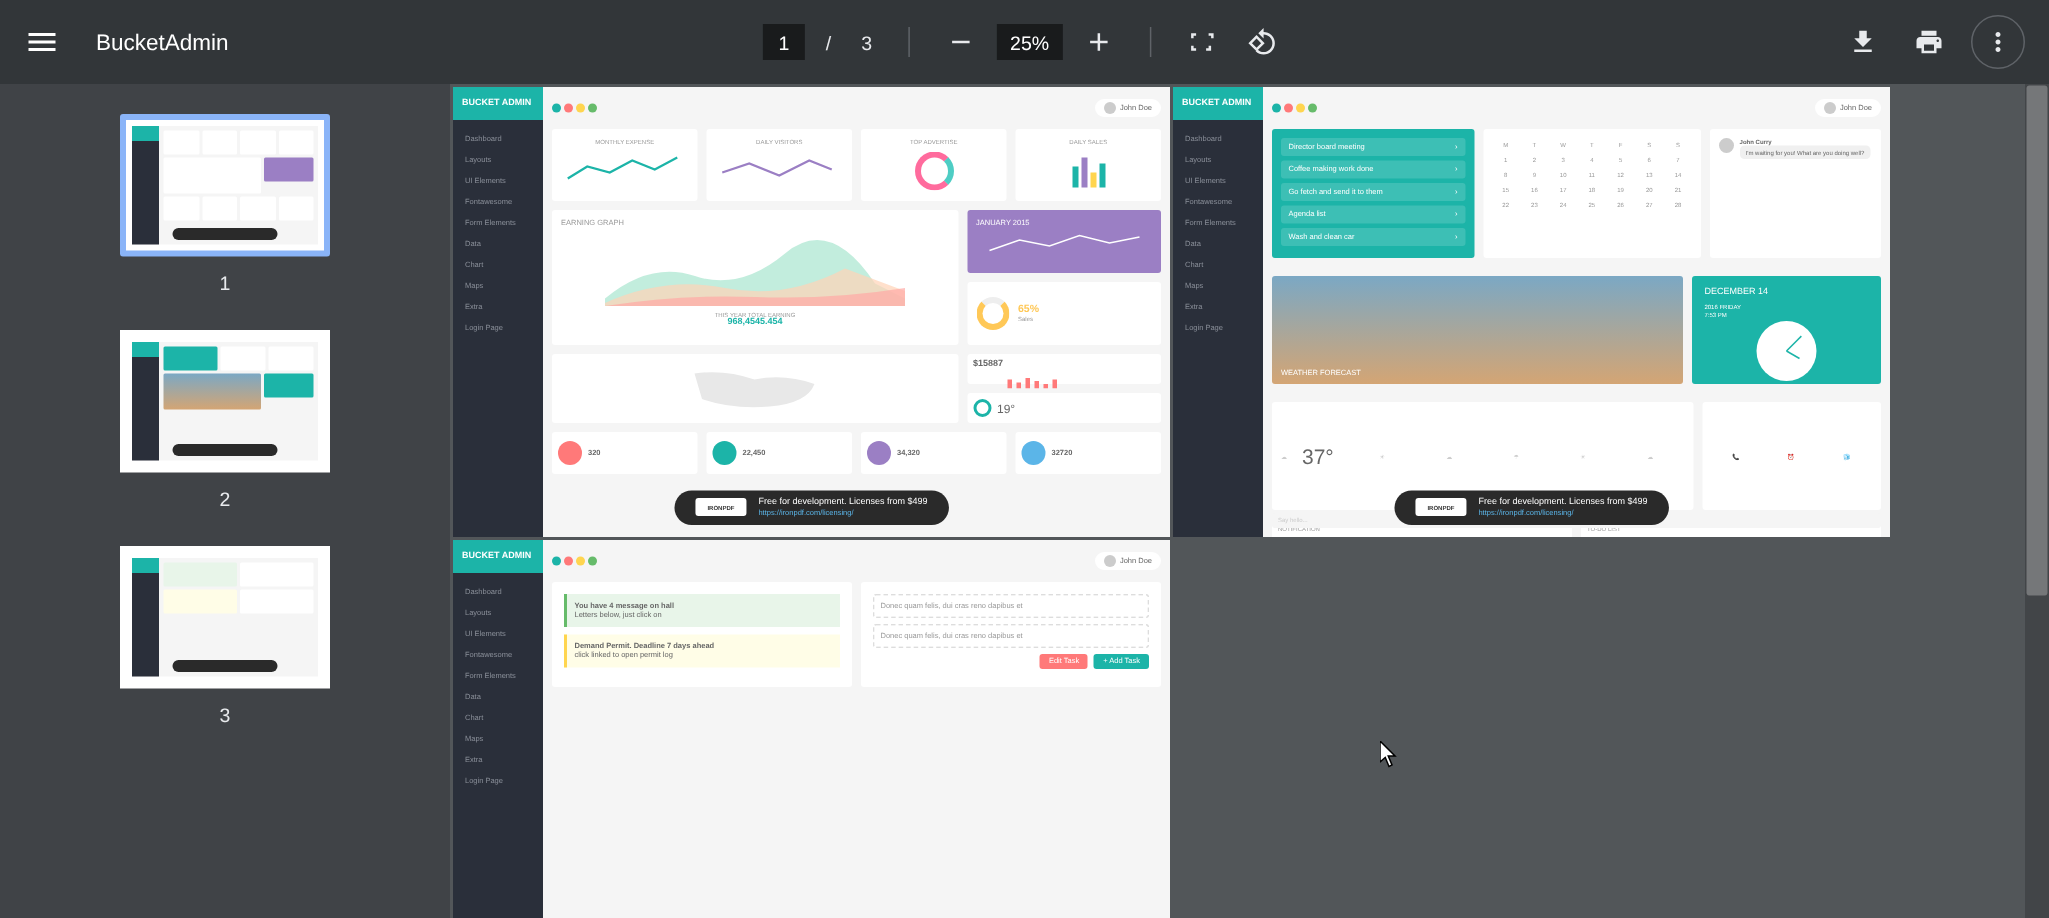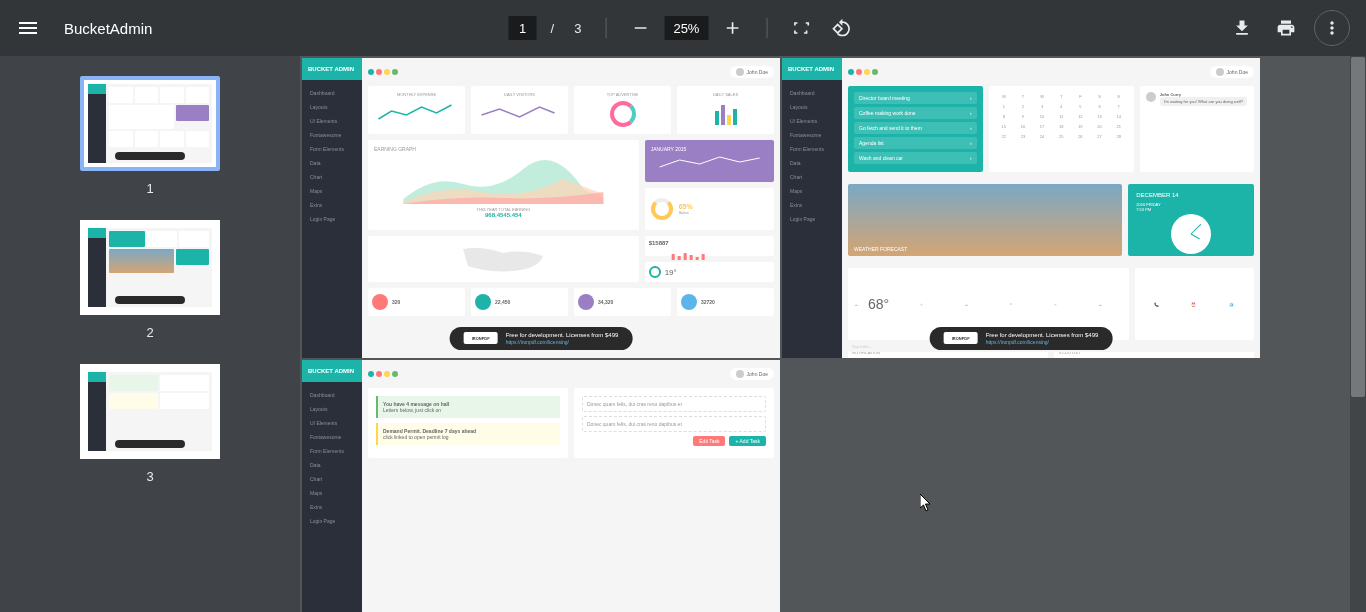--- a/index.html
+++ b/index.html
@@ -505,21 +505,21 @@
               <div style="font-size:4px;margin-bottom:2px">7:53 PM</div>
               <div class="p-clock">
                   <div class="p-clock-hand"></div>
                   <div class="p-clock-hand" style="transform:translate(-50%,-100%) rotate(120deg);height:10px"></div>
                 </div>
             </div>
           </div>
           <div class="p-row">
             <div style="flex:2.5" class="p-weather">
               <div style="font-size:4px;color:#ccc">☁</div>
-              <div class="p-weather-big">68°</div>
+              <div class="p-weather-big">37°</div>
               <div style="flex:1;display:flex;justify-content:space-around;font-size:4px;color:#ccc">
                 <div>☀</div>
                   <div>☁</div>
                   <div>☂</div>
                   <div>☀</div>
                   <div>☁</div>
               </div>
             </div>
             <div style="flex:1;background:#fff;border-radius:2px;padding:6px;display:flex;gap:4px;align-items:center;justify-content:space-around;font-size:4px;color:#999">
               <div>📞</div>

